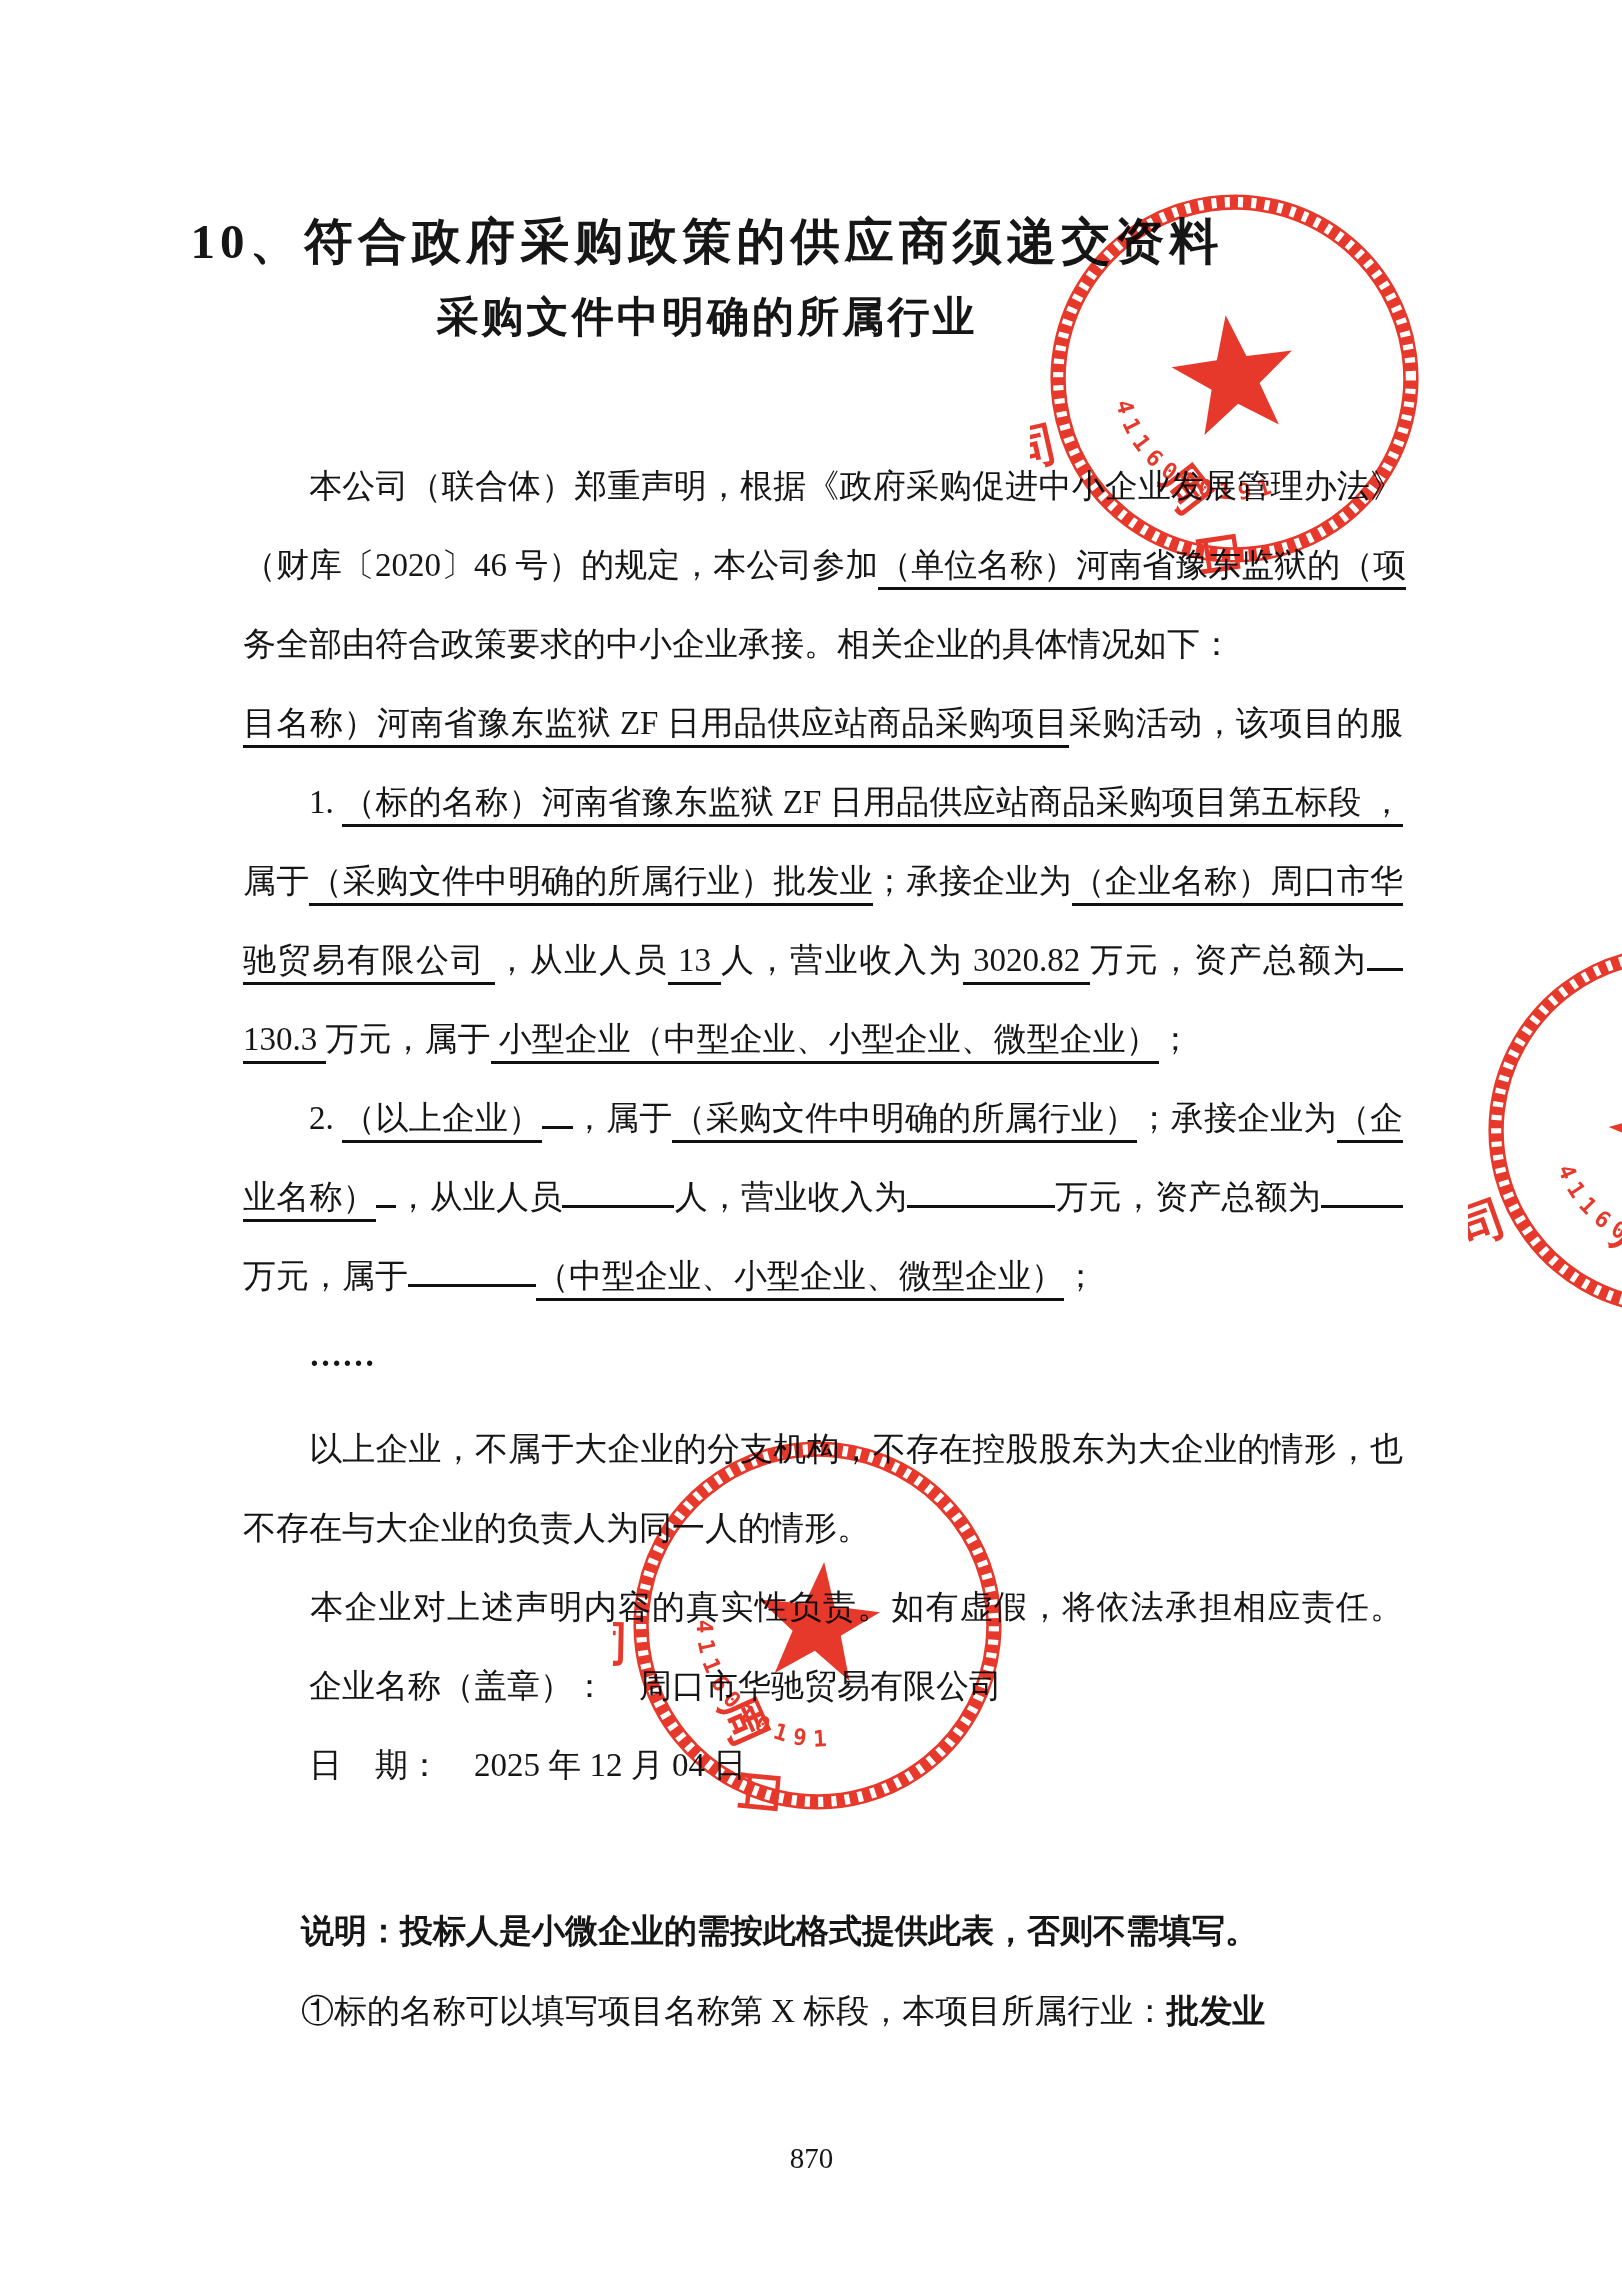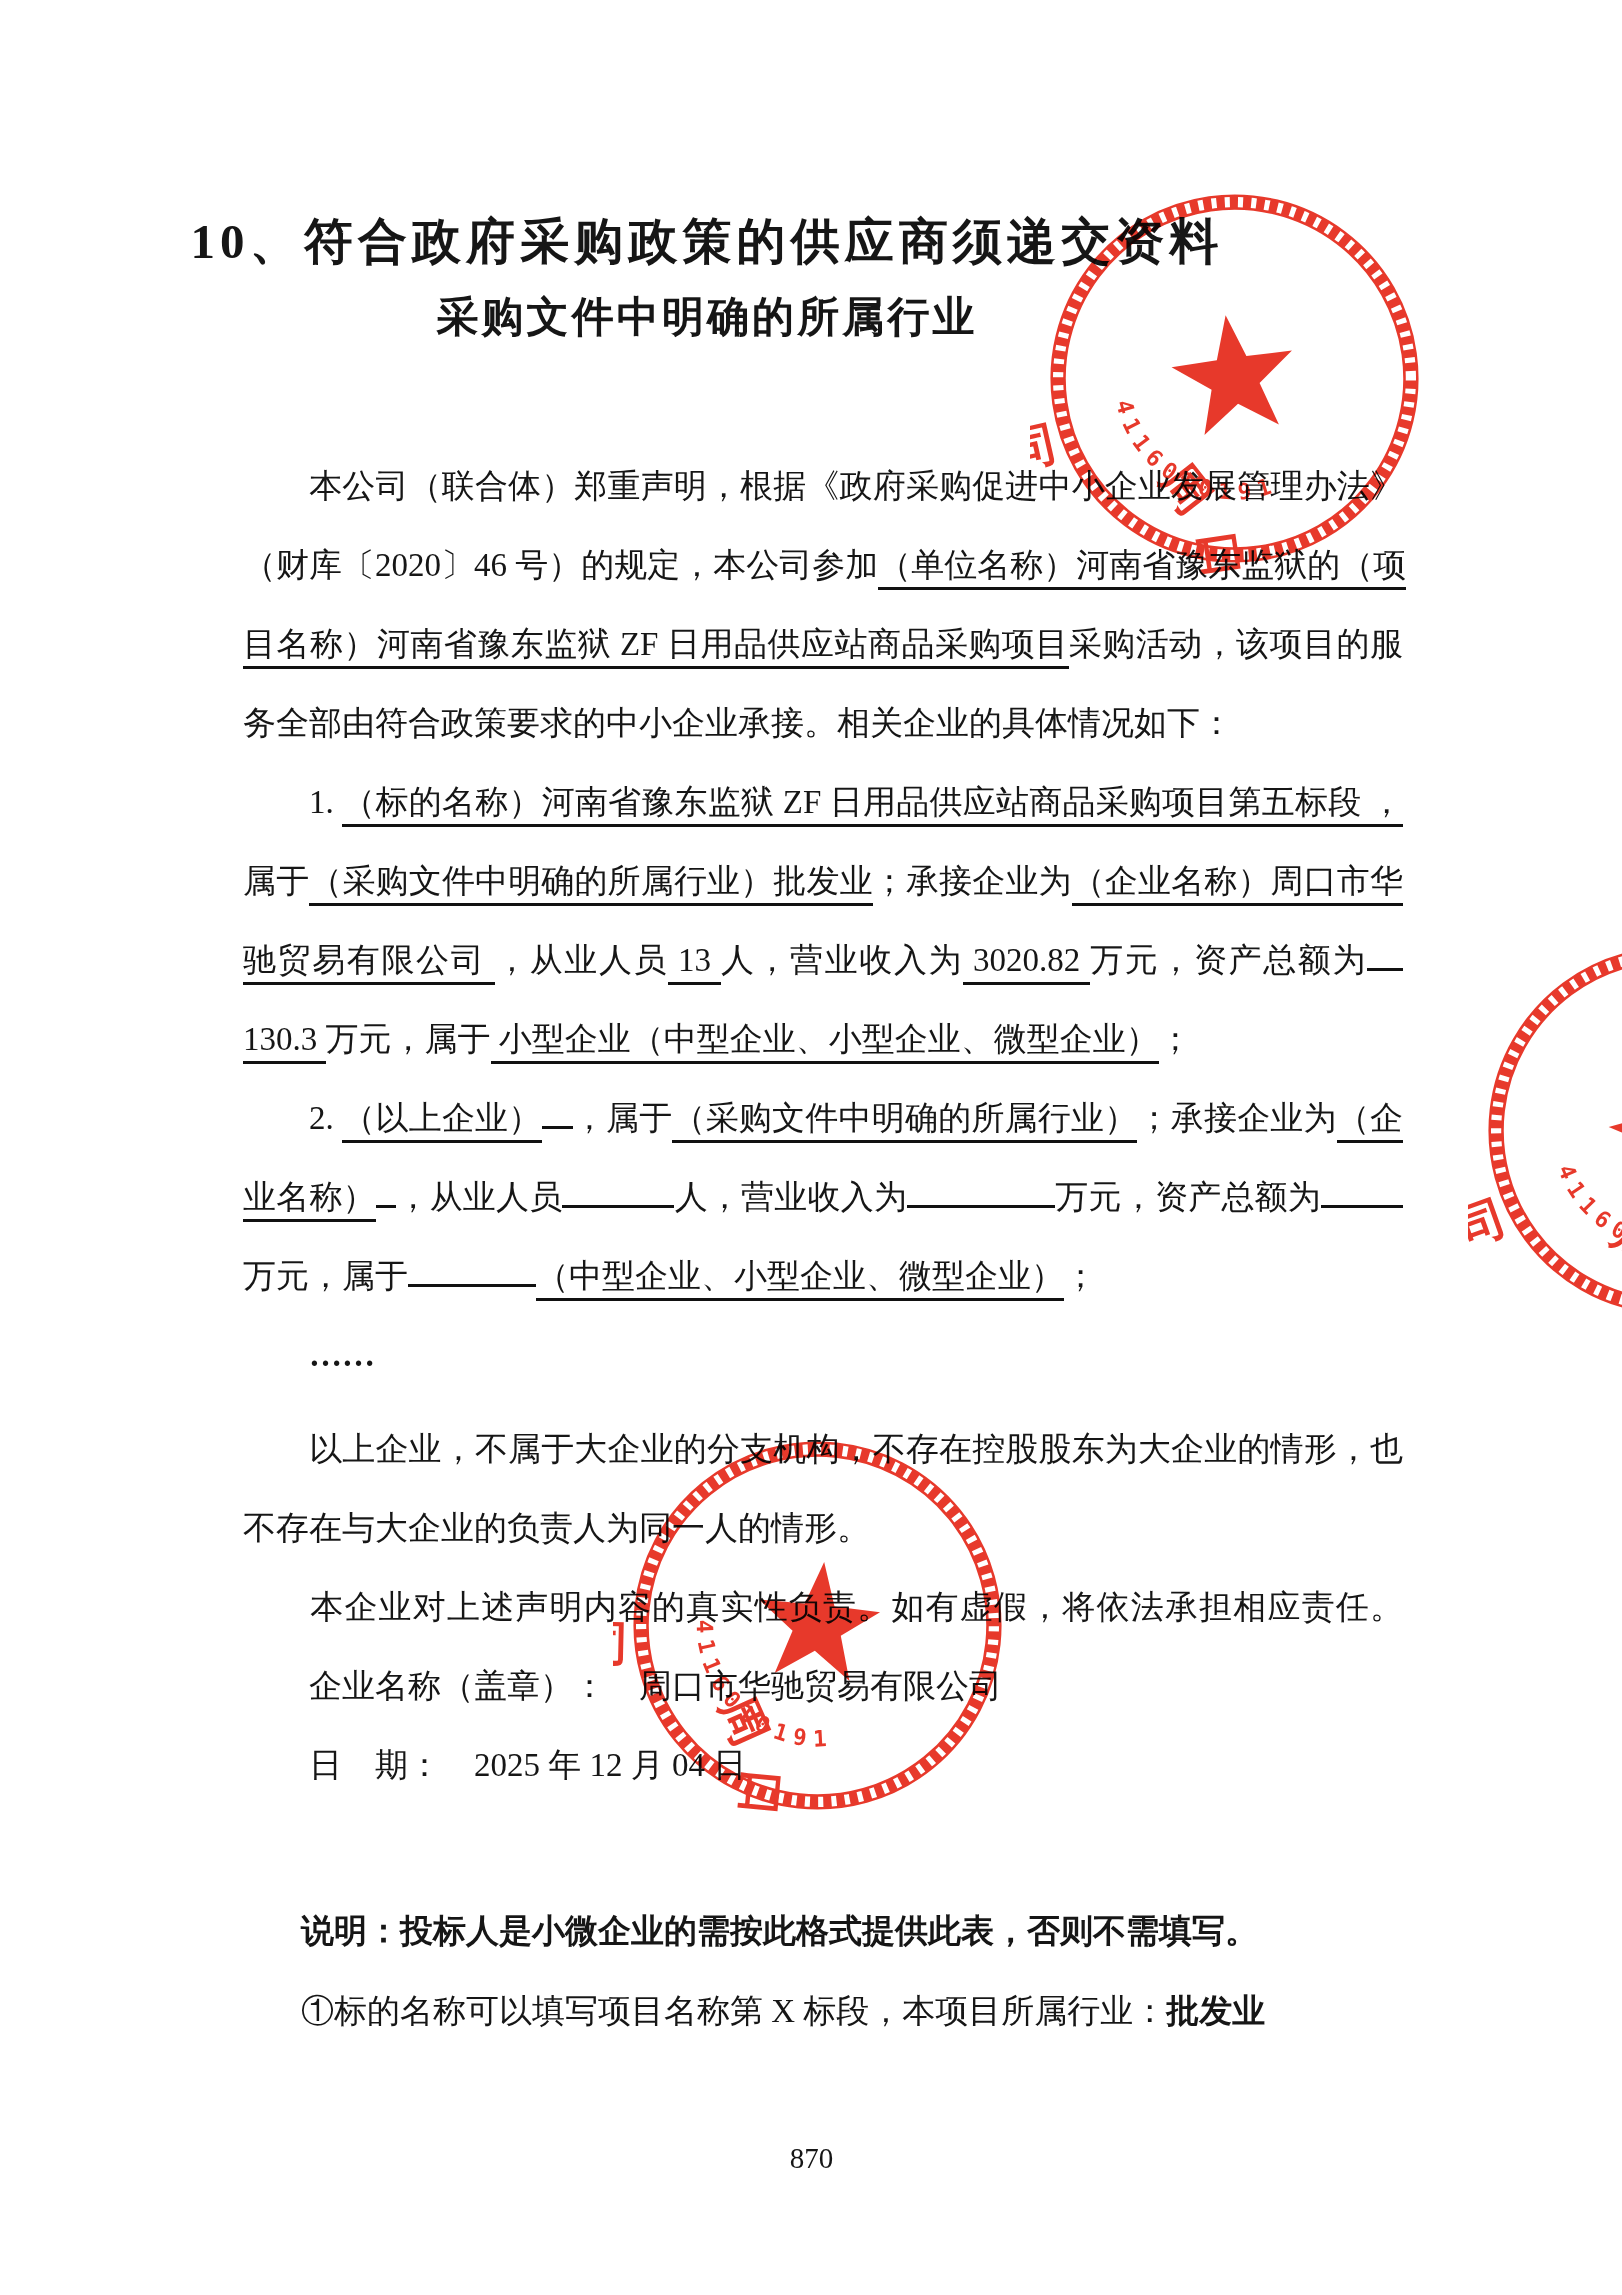--- a/index.html
+++ b/index.html
@@ -50,22 +50,22 @@
 <body>
 
 <div class="page">
 
   <div class="title title1">10、符合政府采购政策的供应商须递交资料</div>
   <div class="title title2">采购文件中明确的所属行业</div>
 
   <div class="doc" id="doc-body">
       <div class="line just"><span class="ind"></span><span>本公司（联合体）郑重声明，根据《政府采购促进中小企业发展管理办法》</span></div>
       <div class="line just"><span>（财库〔2020〕46 号）的规定，本公司参加</span><span class="u">（单位名称）河南省豫东监狱的（项</span></div>
+      <div class="line"><span>务全部由符合政策要求的中小企业承接。相关企业的具体情况如下：</span></div>
       <div class="line just"><span class="u">目名称）河南省豫东监狱 ZF 日用品供应站商品采购项目</span><span>采购活动，该项目的服</span></div>
-      <div class="line"><span>务全部由符合政策要求的中小企业承接。相关企业的具体情况如下：</span></div>
       <div class="line just"><span class="ind"></span><span>1. </span><span class="u">（标的名称）河南省豫东监狱 ZF 日用品供应站商品采购项目第五标段 ，</span></div>
       <div class="line just"><span>属于</span><span class="u">（采购文件中明确的所属行业）批发业</span><span>；承接企业为</span><span class="u">（企业名称）周口市华</span></div>
       <div class="line just"><span class="u">驰贸易有限公司 </span><span>，从业人员</span><span class="u"> 13 </span><span>人，营业收入为</span><span class="u"> 3020.82 </span><span>万元，资产总额为</span><span class="blank u" style="width: 36px;"></span></div>
       <div class="line"><span class="u">130.3 </span><span>万元，属于</span><span class="u"> 小型企业（中型企业、小型企业、微型企业）</span><span>；</span></div>
       <div class="line just"><span class="ind"></span><span>2. </span><span class="u">（以上企业）</span><span class="blank u" style="width: 31px;"></span><span>，属于</span><span class="u">（采购文件中明确的所属行业）</span><span>；承接企业为</span><span class="u">（企</span></div>
       <div class="line just"><span class="u">业名称）</span><span class="blank u" style="width: 20.4px;"></span><span>，从业人员</span><span class="blank u" style="width: 112px;"></span><span>人，营业收入为</span><span class="blank u" style="width: 148px;"></span><span>万元，资产总额为</span><span class="blank u" style="width: 82px;"></span></div>
       <div class="line"><span>万元，属于</span><span class="blank u" style="width: 128px;"></span><span class="u">（中型企业、小型企业、微型企业）</span><span>；</span></div>
       <div class="line b"><span class="ind"></span><span>……</span></div>
       <div class="spacer30"></div>
       <div class="line just"><span class="ind"></span><span>以上企业，不属于大企业的分支机构，不存在控股股东为大企业的情形，也</span></div>

